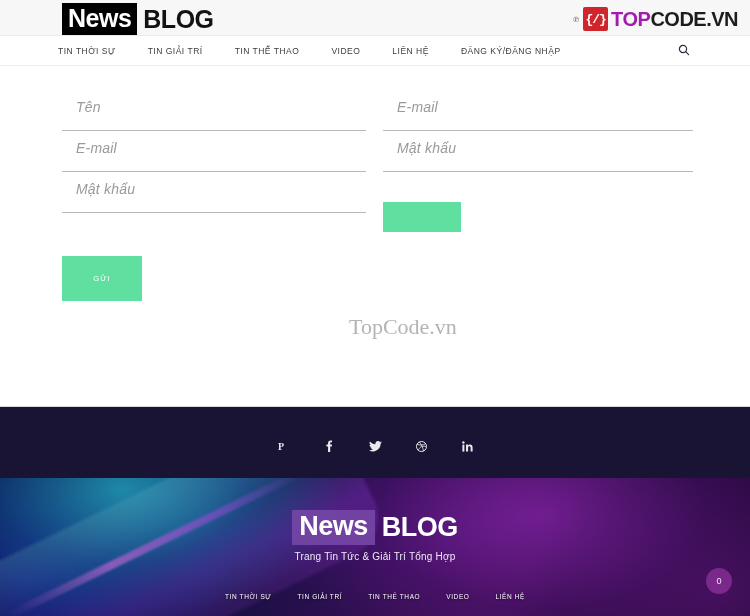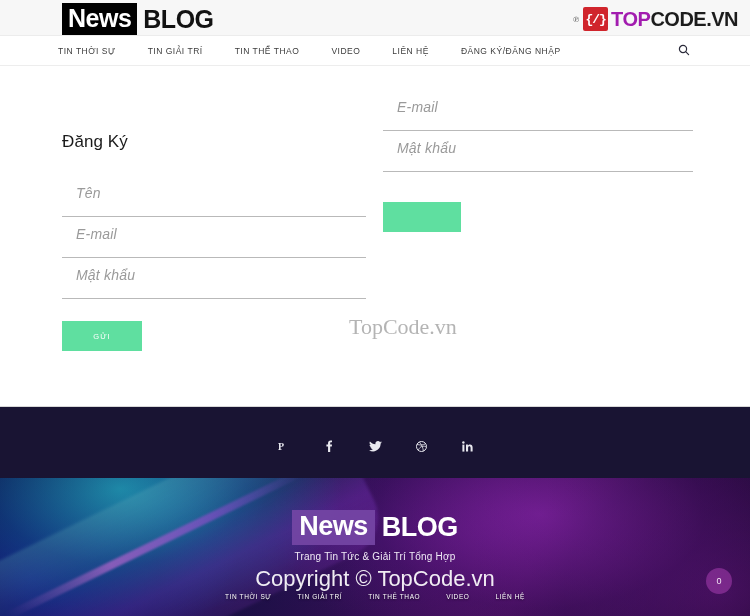--- a/index.html
+++ b/index.html
@@ -168,23 +168,23 @@
     padding: 0 0 0 14px;
     letter-spacing: 0.2px;
   }
   .field-input::placeholder {
     color: #9a9a9a;
     font-style: italic;
     opacity: 1;
   }
 
   .btn-green {
-    margin-top: 22px;
+    margin-top: 43px;
     width: 80px;
-    height: 30px;
+    height: 45px;
     background: #5fdfa0;
     border: 0;
     color: #ffffff;
     font-family: "Liberation Sans", sans-serif;
     font-size: 7.5px;
     letter-spacing: 1px;
     cursor: pointer;
     display: block;
   }
   .btn-login {
@@ -396,21 +396,20 @@
       <svg width="12" height="12" viewBox="0 0 12 12">
         <circle cx="5" cy="5" r="3.6" fill="none" stroke="#2b2b3a" stroke-width="1.2"></circle>
         <line x1="7.7" y1="7.7" x2="10.6" y2="10.6" stroke="#2b2b3a" stroke-width="1.2" stroke-linecap="round"></line>
       </svg>
     </div>
   </div>
 
   <div class="main">
 
     <div class="col col-left">
-      <h2 class="form-title">Đăng Ký</h2>
 
       <div class="field-group">
         <div class="field">
           <input class="field-input" type="text" placeholder="Tên" style="">
         </div>
         <div class="field">
           <input class="field-input" type="text" placeholder="E-mail" style="">
         </div>
         <div class="field">
           <input class="field-input" type="password" placeholder="Mật khẩu" style="">
@@ -493,18 +492,17 @@
     </div>
 
     <div class="footer-nav">
       <span class="footer-nav-item">TIN THỜI SỰ</span>
       <span class="footer-nav-item">TIN GIẢI TRÍ</span>
       <span class="footer-nav-item">TIN THỂ THAO</span>
       <span class="footer-nav-item">VIDEO</span>
       <span class="footer-nav-item">LIÊN HỆ</span>
     </div>
 
-    <div class="wm-copy">Copyright © TopCode.vn</div>
 
     <div class="count-badge">0</div>
   </div>
 
 </div>
 
 </body></html>

